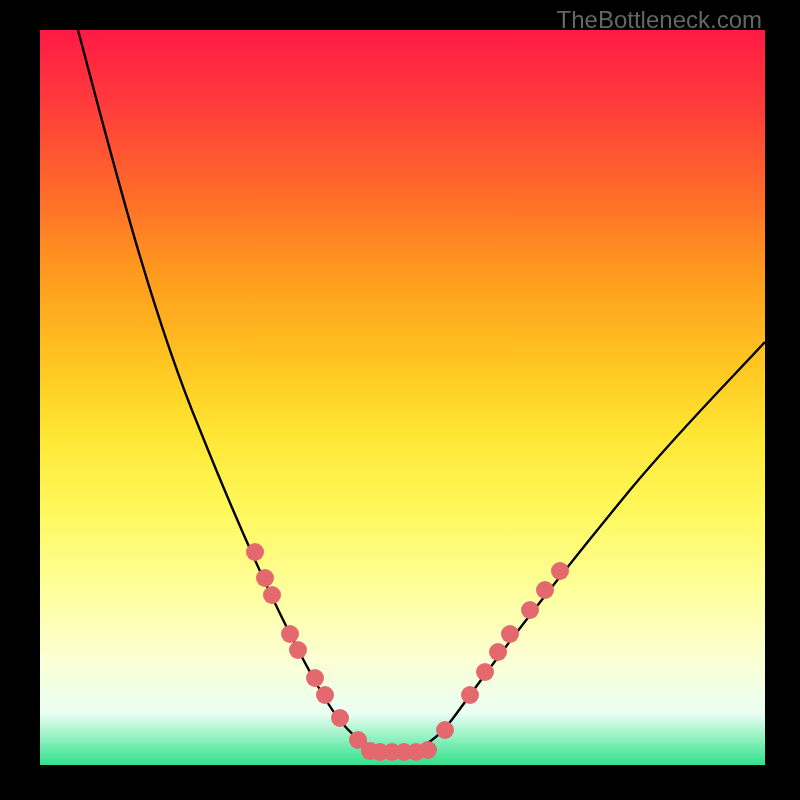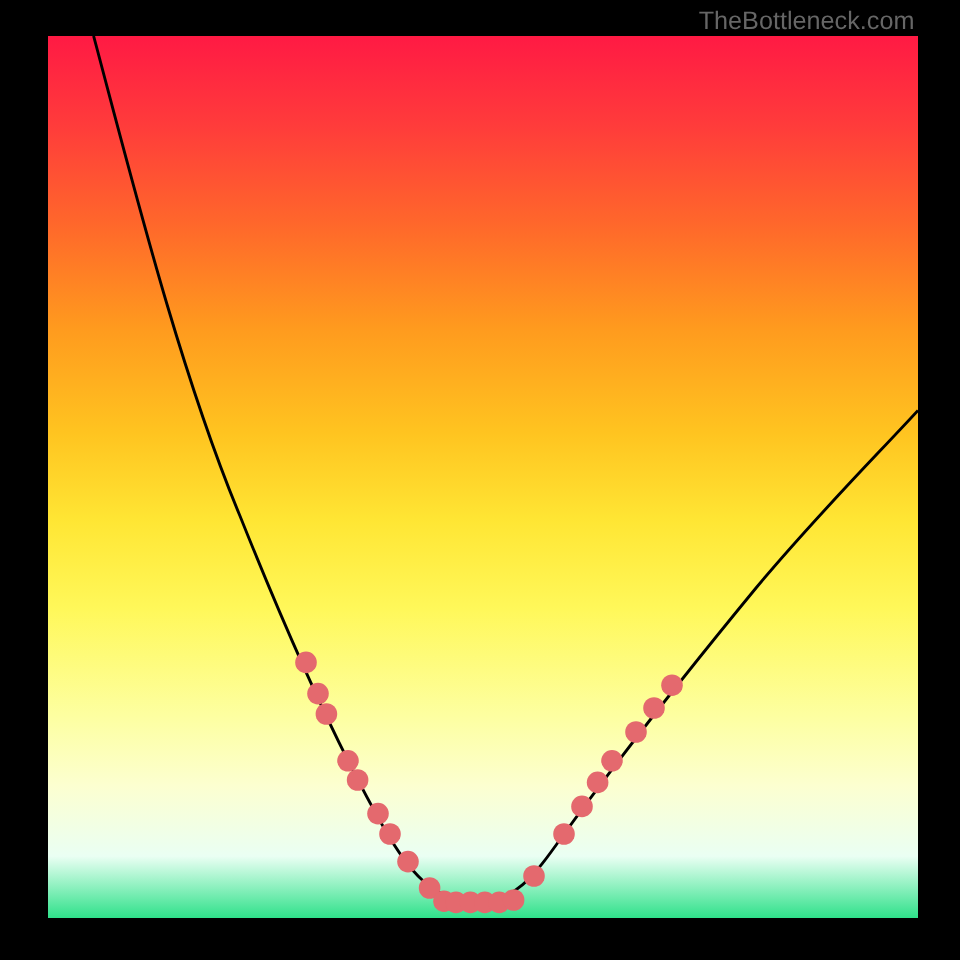--- a/index.html
+++ b/index.html
@@ -34,21 +34,21 @@
       #fdffa0 77%,
       #fcffd0 85%,
       #eafff3 93%,
       #2fe18a 100%);
   }
   .watermark {
     position: absolute;
     top: 6px;
     right: 38px;
     color: #666;
-    font-size: 21px;
+    font-size: 24px;
     font-weight: 500;
   }
   svg.curve {
     position: absolute;
     left: 0;
     top: 0;
     width: 725px;
     height: 735px;
   }
 </style>

